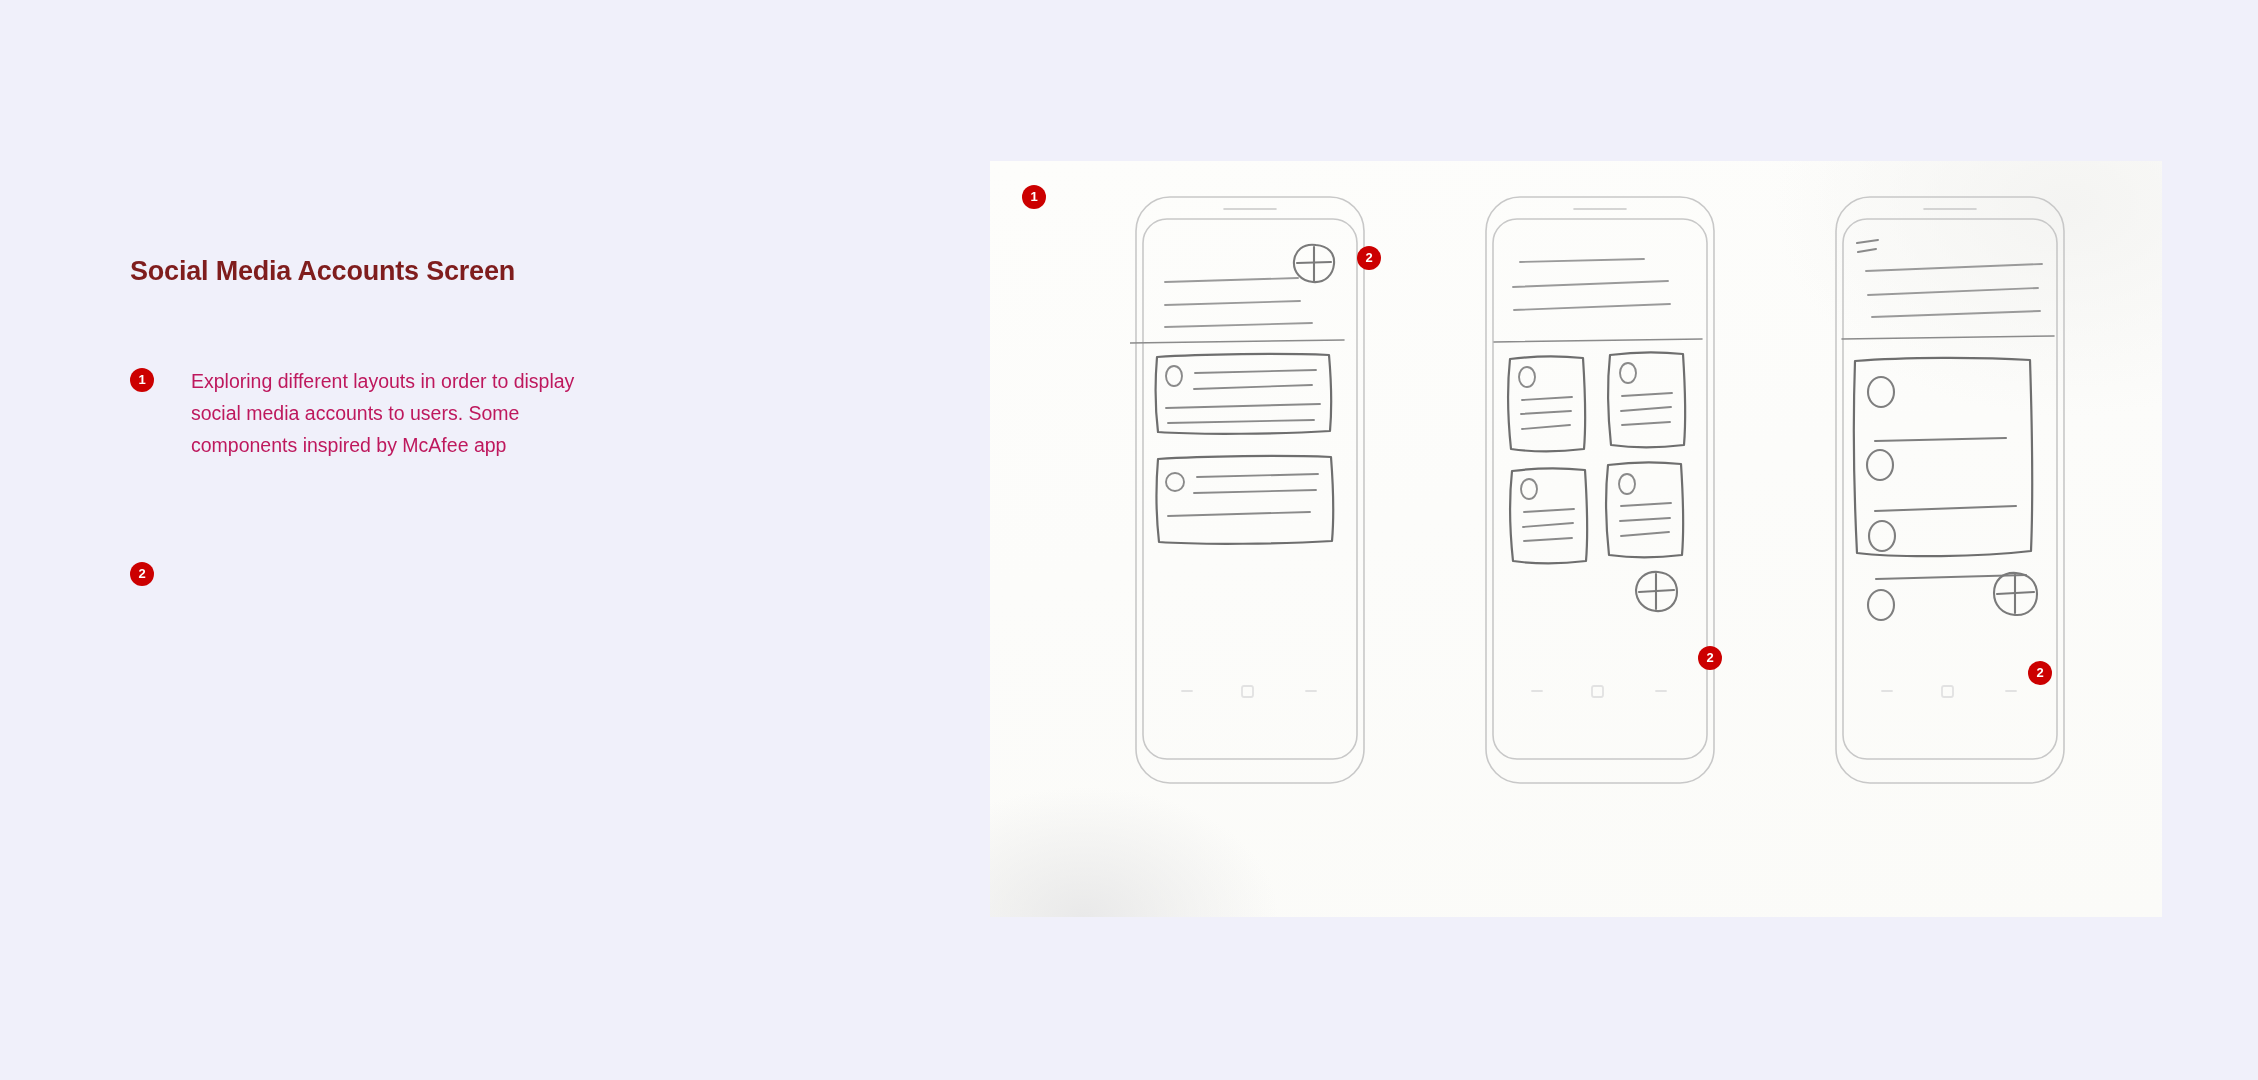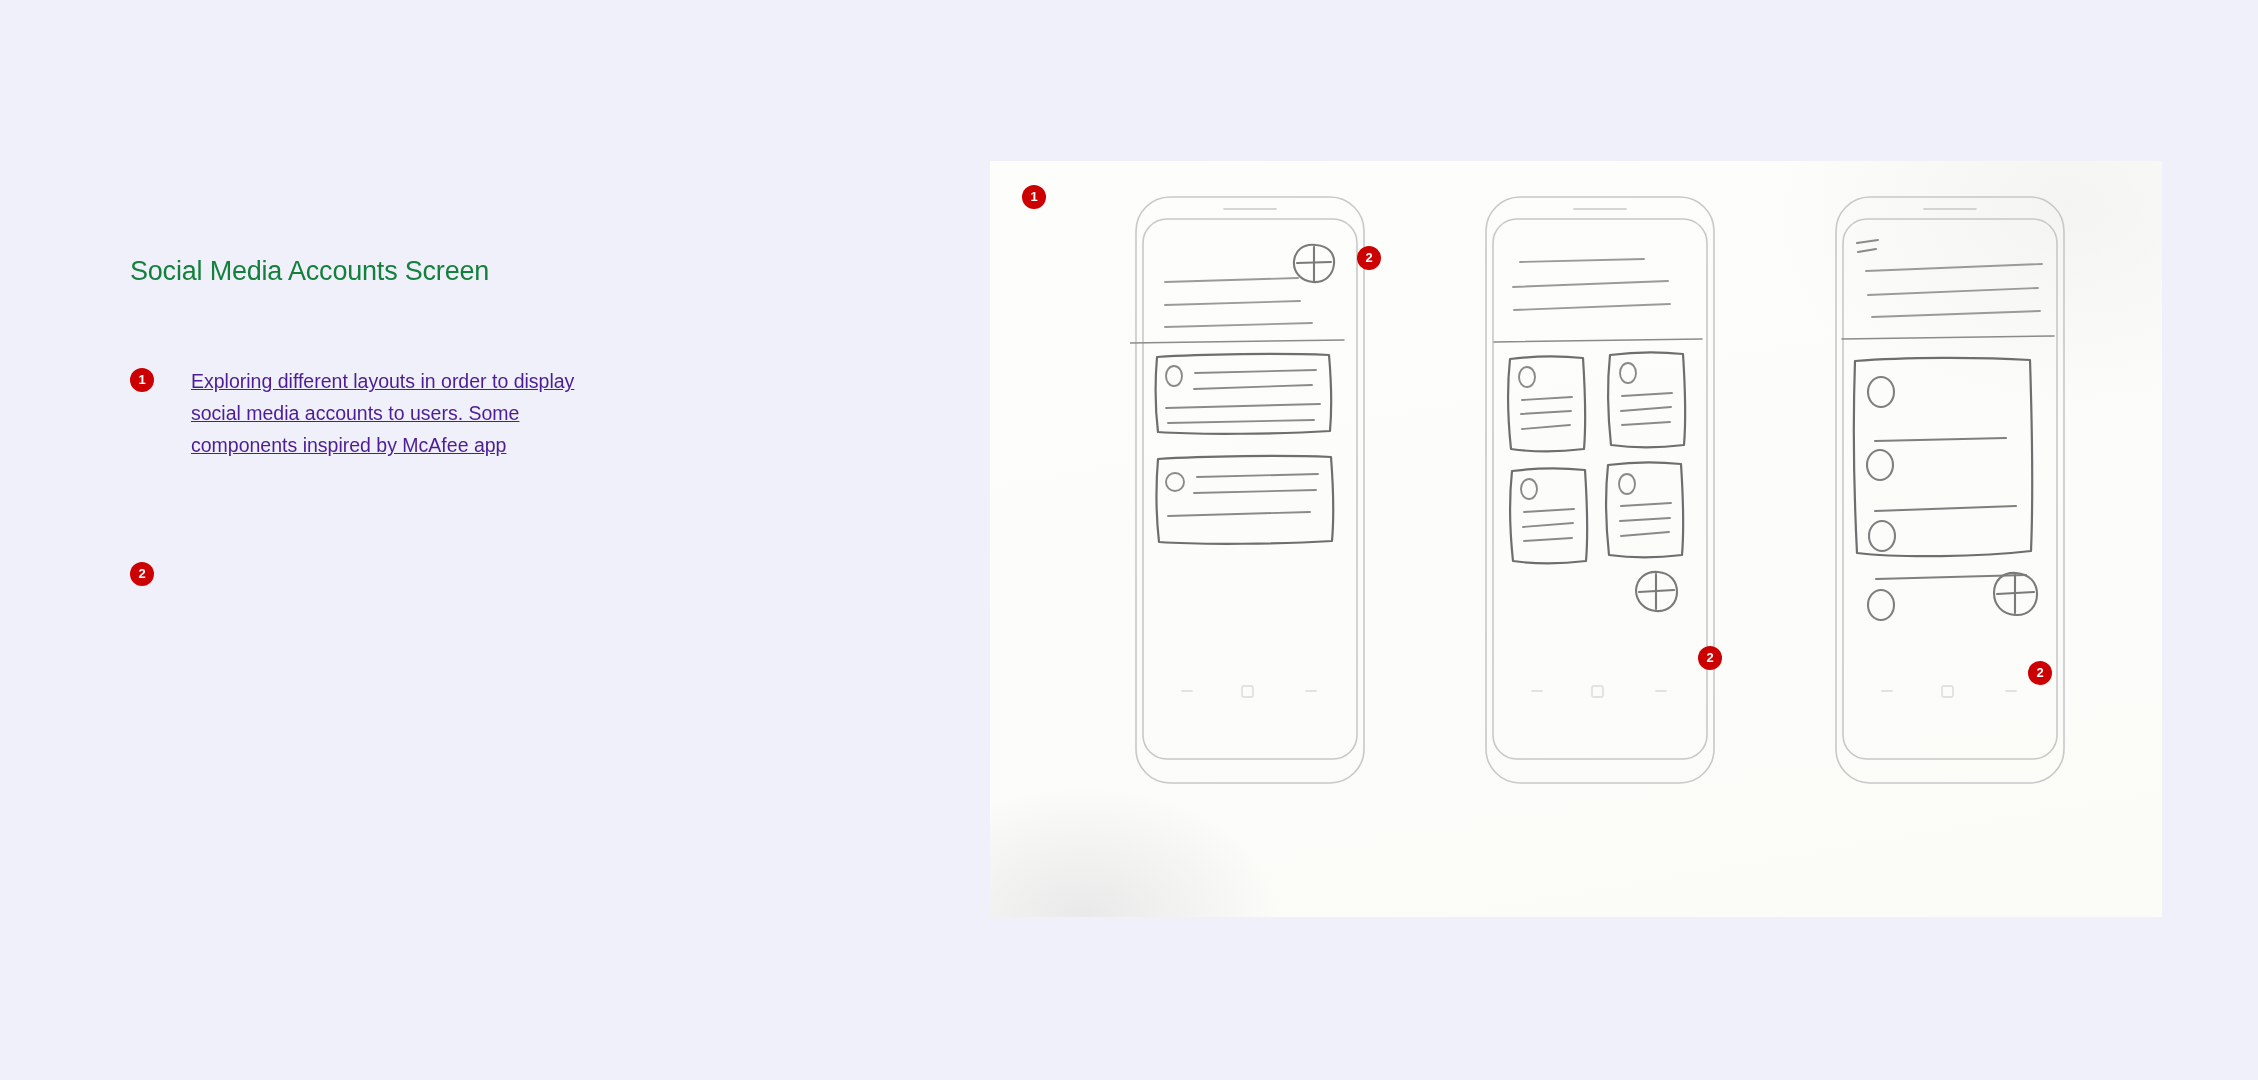--- a/index.html
+++ b/index.html
@@ -17,22 +17,22 @@
 
   
   .notes-column {
     position: absolute;
     left: 130px;
     top: 255px;
     width: 470px;
   }
   .page-title {
     font-size: 27px;
-    font-weight: normal;
-    color: #15803d;
+    font-weight: bold;
+    color: #7f1d1d;
     letter-spacing: -0.2px;
     margin: 0 0 78px 0;
     line-height: 1.2;
   }
   .note-row {
     display: flex;
     align-items: flex-start;
     margin-bottom: 98px;
   }
   .note-row:last-child { margin-bottom: 0; }
@@ -47,23 +47,22 @@
     font-size: 13px;
     font-weight: bold;
     line-height: 24px;
     text-align: center;
     margin-top: 3px;
   }
   .note-text {
     margin-left: 37px;
     font-size: 19.5px;
     line-height: 32px;
-    color: #4c1d95;
+    color: #be185d;
     max-width: 420px;
-    text-decoration: underline;
   }
 
   
   .photo {
     position: absolute;
     left: 990px;
     top: 161px;
     width: 1172px;
     height: 756px;
     background:

